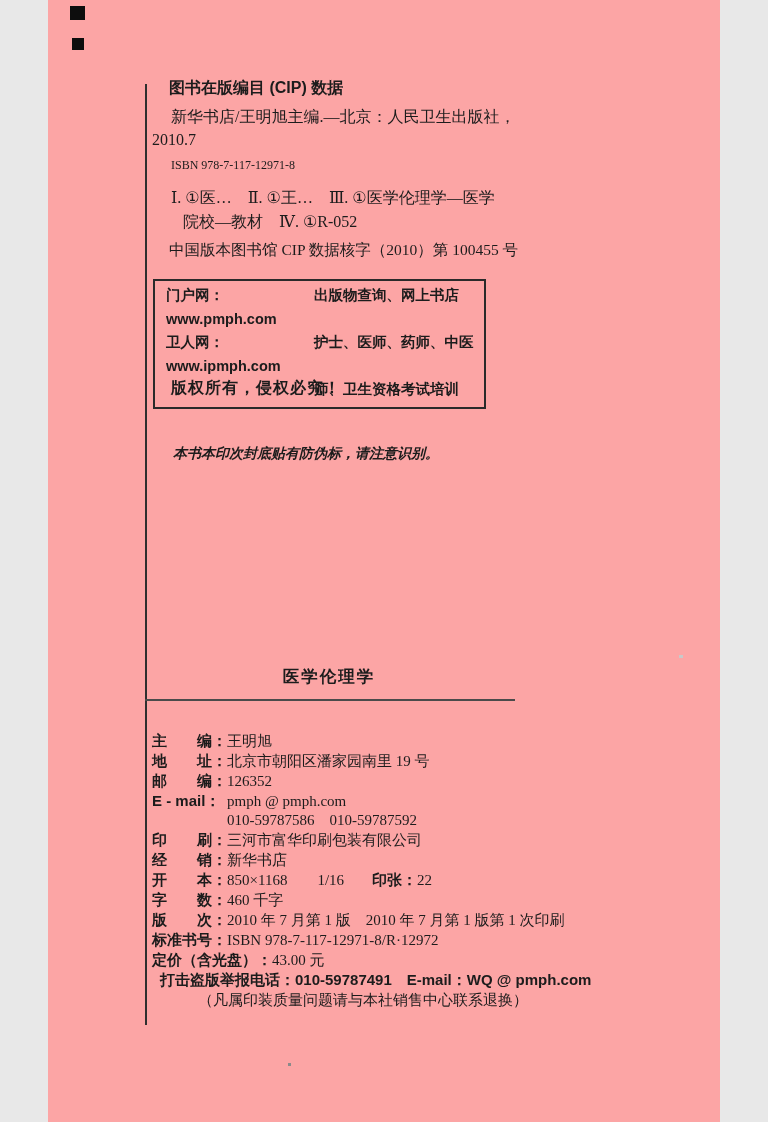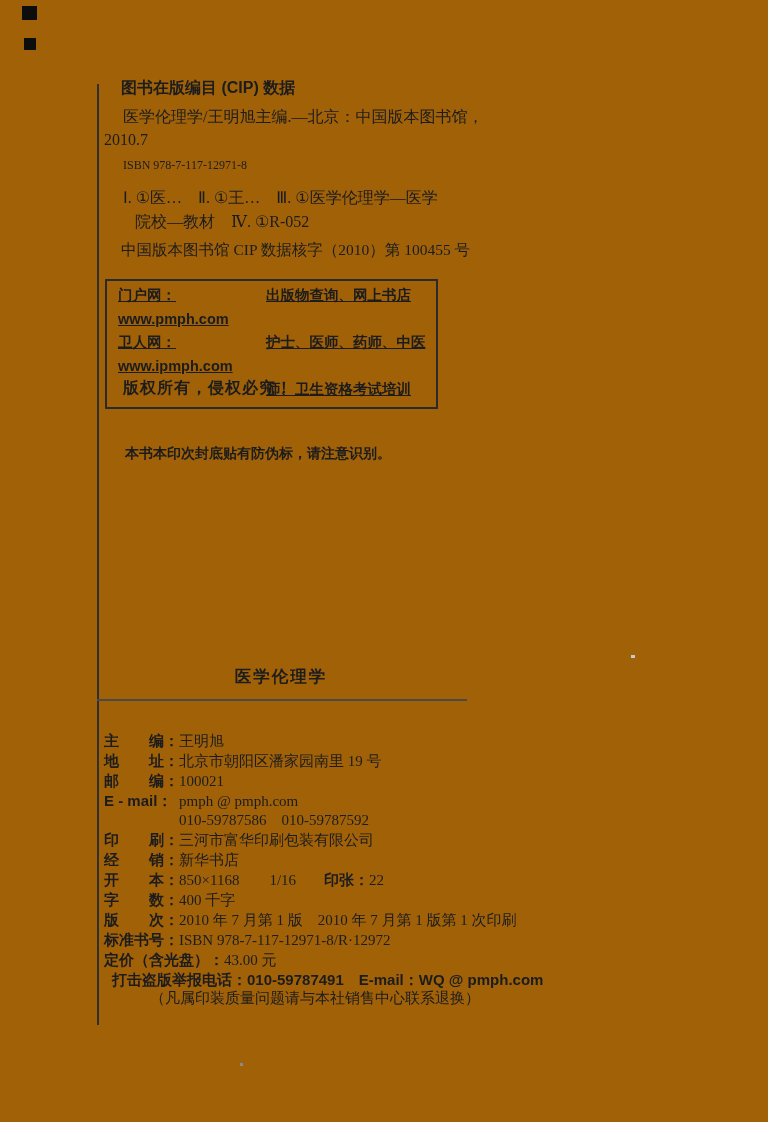--- a/index.html
+++ b/index.html
@@ -1,19 +1,19 @@
 <!DOCTYPE html>
 <html><head>
 <meta charset="utf-8">
 <style>
   html,body{margin:0;padding:0;background:#e8e8e8;}
   .page{
     position:relative;
-    width:768px;height:1122px;
-    background:#a16207;
+    width:672px;height:1122px;
+    background:#fca5a5;
     margin:0 auto;
     overflow:hidden;
     color:#1c1c1c;
   }
   .serif{font-family:"Liberation Serif","DejaVu Serif",serif;}
   .sans{font-family:"Liberation Sans","DejaVu Sans",sans-serif;}
   .abs{position:absolute;}
   .b{font-weight:bold;}
 
   
@@ -23,67 +23,66 @@
   .sq1{left:22px;top:6px;width:15px;height:14px;background:#0d0d0d;}
   .sq2{left:24px;top:38px;width:12px;height:12px;background:#0d0d0d;}
   .speck1{left:631px;top:655px;width:4px;height:3px;background:#c9c9c9;}
   .speck2{left:240px;top:1063px;width:3px;height:3px;background:#8a8a8a;}
 
   
   .cip-heading{left:121px;top:78px;font-size:16px;}
   .cip-l1{left:123px;top:107px;font-size:16px;}
   .cip-l2{left:104px;top:131px;font-size:16px;}
   .cip-l3{left:123px;top:158px;font-size:12px;}
-  .cip-l4{left:123px;top:188px;font-size:16px;font-family:Liberation Serif, serif;}
+  .cip-l4{left:123px;top:188px;font-size:16px;}
   .cip-l5{left:103px;top:212px;font-size:16px;padding-left:32px;}
   .cip-l6{left:121px;top:240px;font-size:15.5px;}
 
   
   .infobox{
     left:105px;top:279px;width:333px;
     border:2px solid #2a2a2a;
     padding:3px 4px 5px 11px;
     box-sizing:border-box;
     font-size:14.5px;
     line-height:23.5px;
-    text-decoration:underline;
   }
   .inforow{display:flex;}
   .inforow .lcol{display:inline-block;width:148px;flex:0 0 148px;}
   .inforow .rcol{display:inline-block;}
 
   .copyright{left:123px;top:378px;font-size:16px;letter-spacing:1px;}
-  .antifake{left:125px;top:445px;font-size:14px;}
+  .antifake{left:125px;top:445px;font-size:14px;font-style:italic;}
 
   
   .book-title{left:97px;top:666px;width:368px;text-align:center;font-size:16.5px;letter-spacing:2px;}
   .hrule{left:97px;top:699px;width:370px;height:2px;background:#4a4a4a;}
 
   .colophon{left:104px;top:711px;width:420px;font-size:15px;margin-top:20px;}
   .colophon .row{height:19.9px;line-height:19.9px;white-space:nowrap;}
   .colophon .lbl{display:inline-block;min-width:75px;font-family:"Liberation Sans","DejaVu Sans",sans-serif;font-weight:bold;}
   .colophon .val{font-family:"Liberation Serif","DejaVu Serif",serif;}
   .colophon .lbl2{display:inline-block;margin-left:28px;font-family:"Liberation Sans","DejaVu Sans",sans-serif;font-weight:bold;}
   .row-piracy{margin-left:8px;font-family:"Liberation Sans","DejaVu Sans",sans-serif;font-weight:bold;}
-  .row-return{margin-left:46px;font-family:Liberation Mono, monospace;}
+  .row-return{margin-left:46px;font-family:Liberation Sans, sans-serif;}
 </style>
 </head>
 <body>
 
 <div class="page">
 
   <div class="abs sq1"></div>
   <div class="abs sq2"></div>
   <div class="abs speck1"></div>
   <div class="abs speck2"></div>
 
   <div class="abs vrule"></div>
 
   <div class="abs cip-heading sans b">图书在版编目 (CIP) 数据</div>
-  <div class="abs cip-l1 serif">医学伦理学/王明旭主编.—北京：中国版本图书馆，</div>
+  <div class="abs cip-l1 serif">新华书店/王明旭主编.—北京：人民卫生出版社，</div>
   <div class="abs cip-l2 serif">2010.7</div>
   <div class="abs cip-l3 serif">ISBN 978-7-117-12971-8</div>
   <div class="abs cip-l4 serif">Ⅰ. ①医…　Ⅱ. ①王…　Ⅲ. ①医学伦理学—医学</div>
   <div class="abs cip-l5 serif">院校—教材　Ⅳ. ①R-052</div>
   <div class="abs cip-l6 serif">中国版本图书馆 CIP 数据核字（2010）第 100455 号</div>
 
   <div class="abs infobox sans b">
     <div class="inforow">
       <span class="lcol">门户网：www.pmph.com</span>
       <span class="rcol">出版物查询、网上书店</span>
@@ -105,39 +104,39 @@
   <div class="abs hrule"></div>
 
   <div class="abs colophon">
     <div class="row">
       <span class="lbl">主　　编：</span><span class="val">王明旭</span>
     </div>
     <div class="row">
       <span class="lbl">地　　址：</span><span class="val">北京市朝阳区潘家园南里 19 号</span>
     </div>
     <div class="row">
-      <span class="lbl">邮　　编：</span><span class="val">100021</span>
+      <span class="lbl">邮　　编：</span><span class="val">126352</span>
     </div>
     <div class="row">
       <span class="lbl">E - mail：</span><span class="val">pmph @ pmph.com</span>
     </div>
     <div class="row">
       <span class="lbl"></span><span class="val">010-59787586　010-59787592</span>
     </div>
     <div class="row">
       <span class="lbl">印　　刷：</span><span class="val">三河市富华印刷包装有限公司</span>
     </div>
     <div class="row">
       <span class="lbl">经　　销：</span><span class="val">新华书店</span>
     </div>
     <div class="row">
       <span class="lbl">开　　本：</span><span class="val">850×1168　　1/16</span><span class="lbl2">印张：</span><span class="val">22</span>
     </div>
     <div class="row">
-      <span class="lbl">字　　数：</span><span class="val">400 千字</span>
+      <span class="lbl">字　　数：</span><span class="val">460 千字</span>
     </div>
     <div class="row">
       <span class="lbl">版　　次：</span><span class="val">2010 年 7 月第 1 版　2010 年 7 月第 1 版第 1 次印刷</span>
     </div>
     <div class="row">
       <span class="lbl">标准书号：</span><span class="val">ISBN 978-7-117-12971-8/R·12972</span>
     </div>
     <div class="row">
       <span class="lbl">定价（含光盘）：</span><span class="val">43.00 元</span>
     </div>

